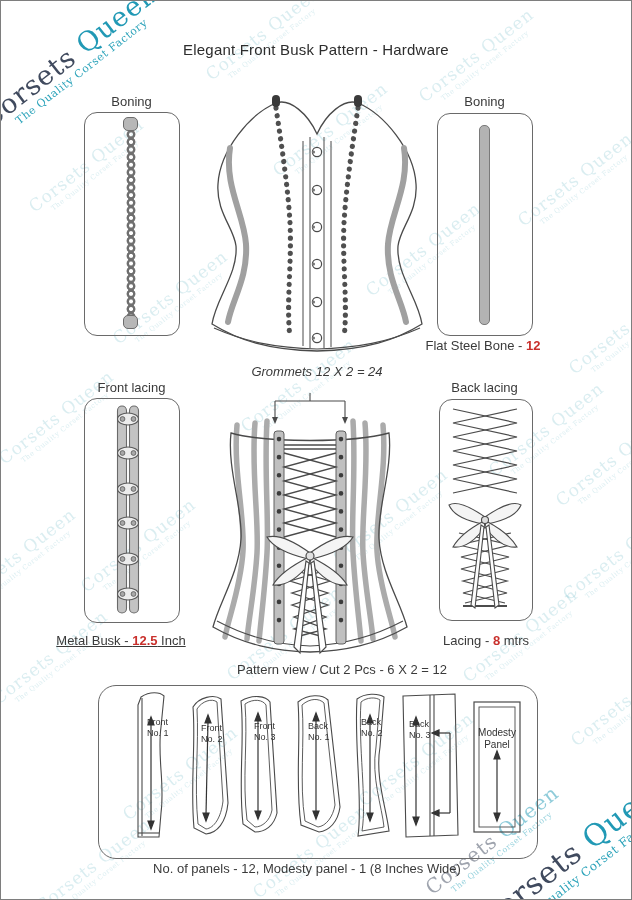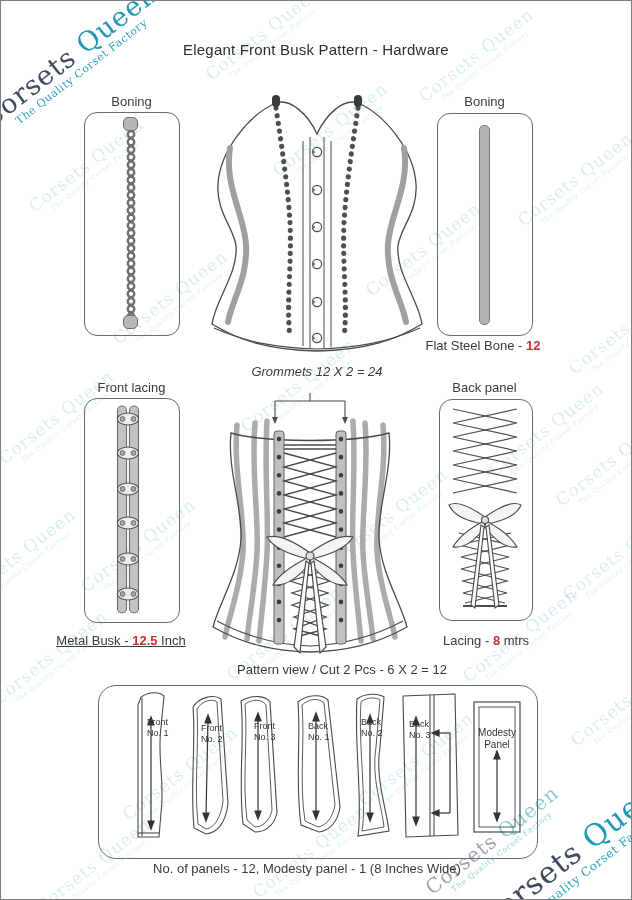--- a/index.html
+++ b/index.html
@@ -239,21 +239,21 @@
             <circle cx="49.5" cy="161" r="2.4"></circle>
           <circle cx="38.5" cy="196" r="2.4"></circle>
             <circle cx="49.5" cy="196" r="2.4"></circle>
         </g>
       </g>
     </svg>
     <div class="cap" style="left:30px;top:632px;width:180px;text-decoration:underline;">
       <span>Metal Busk - </span><span class="red">12.5</span><span> Inch</span>
     </div>
 
-    <div class="lbl" style="left:436px;top:379px;width:95px;">Back panel</div>
+    <div class="lbl" style="left:436px;top:379px;width:95px;">Back lacing</div>
     <div class="box" style="left:438px;top:398px;width:92px;height:220px;"></div>
     <svg class="svgabs" style="left:438px;top:398px;" width="92" height="220" viewBox="0 0 92 220">
       <g fill="none" stroke="#4c4c4c" stroke-width="1.2">
         <polyline points="14,10 78,24 14,38 78,52 14,66 78,80 14,94"></polyline>
         <polyline points="78,10 14,24 78,38 14,52 78,66 14,80 78,94"></polyline>
         <polyline points="20,134 72,146 22,158 70,170 24,182 68,194 26,204"></polyline>
         <polyline points="72,134 20,146 70,158 22,170 68,182 24,194 66,204"></polyline>
         <line x1="24" y1="207" x2="68" y2="207" stroke-width="1.8"></line>
       </g>
       <g fill="#f4f4f4" stroke="#4a4a4a" stroke-width="1.1">

